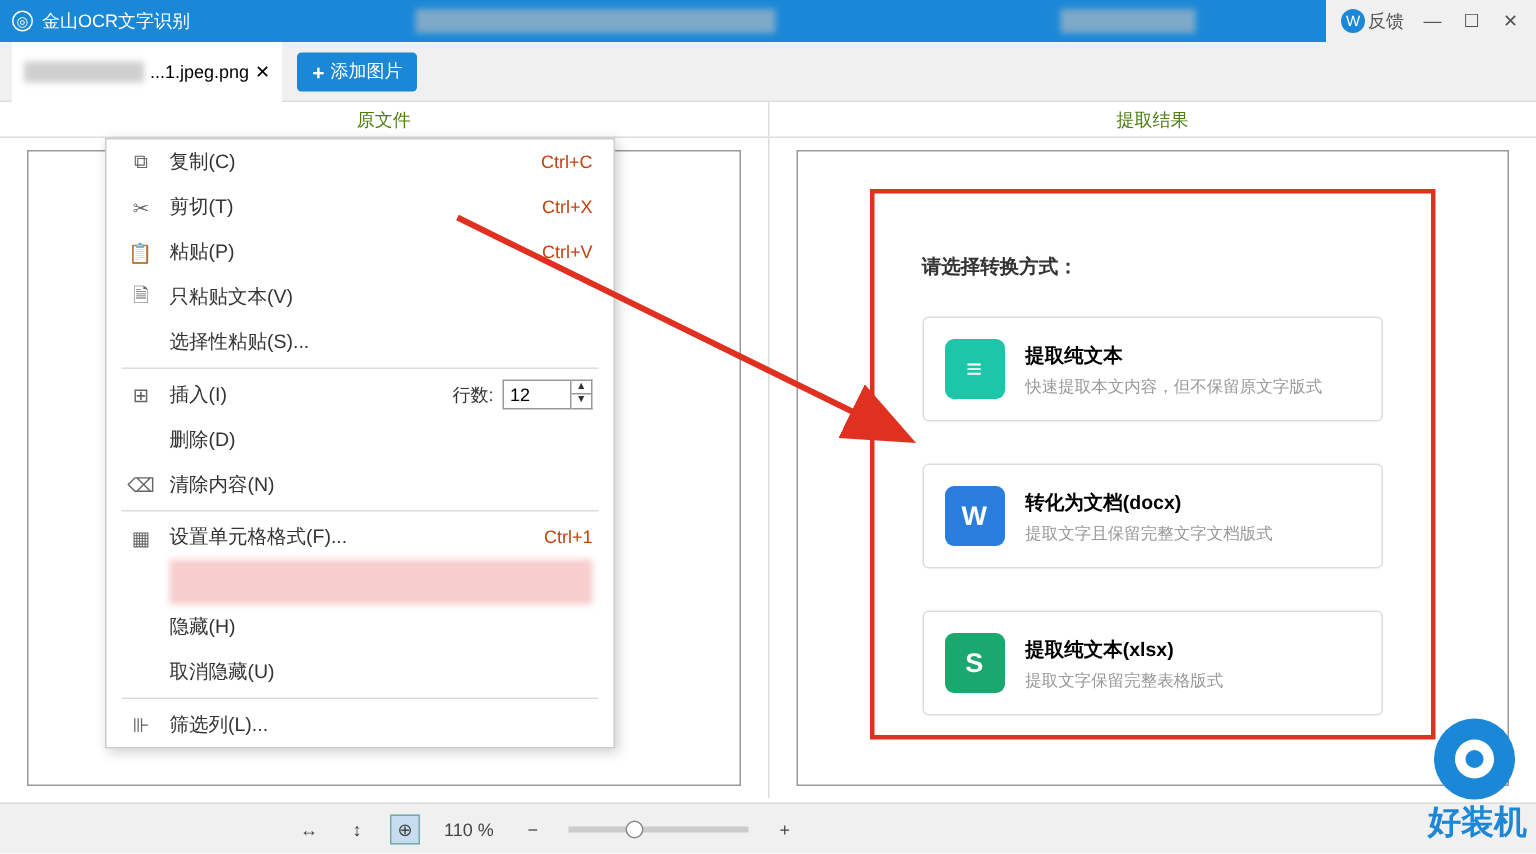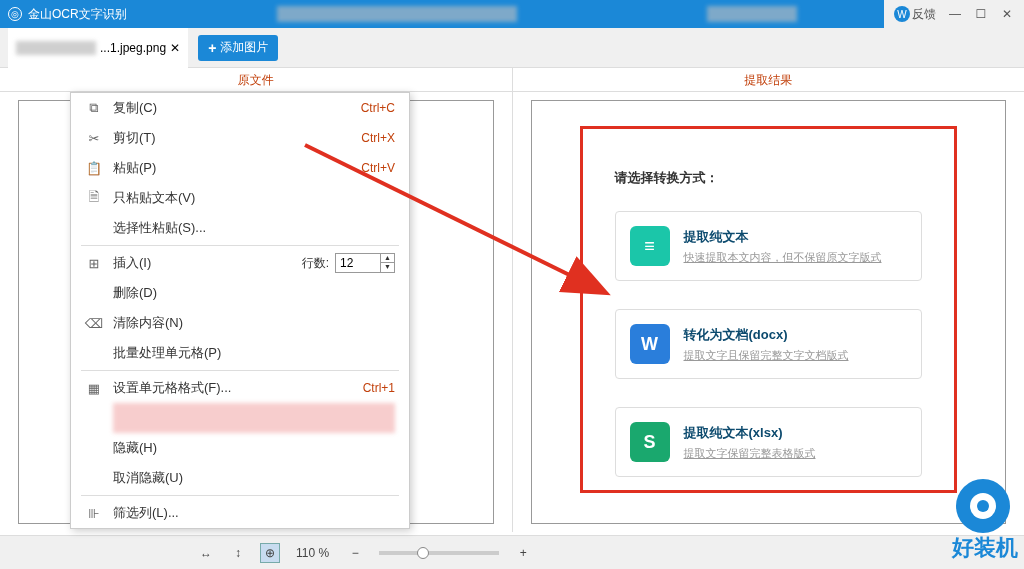--- a/index.html
+++ b/index.html
@@ -15,21 +15,21 @@
 .win-btn { width: 14px; height: 14px; display: flex; align-items: center; justify-content: center; cursor: pointer; }
 
 .toolbar { height: 40px; background: #f0f0f0; border-bottom: 1px solid #ddd; display: flex; align-items: center; padding-left: 8px; }
 .tab { height: 40px; background: #fff; padding: 0 8px; display: flex; align-items: center; font-size: 12px; position: relative; margin-right: 10px; }
 .tab .blur-box { background: #bbb; filter: blur(2px); opacity: 0.7; width: 80px; height: 14px; margin-right: 4px; }
 .tab .close { margin-left: 4px; font-size: 12px; }
 .add-btn { height: 26px; background: #1b88d7; color: #fff; padding: 0 10px; display: flex; align-items: center; font-size: 12px; border-radius: 3px; cursor: pointer; }
 .add-btn .plus { font-size: 14px; margin-right: 4px; font-weight: bold; }
 
 .column-headers { height: 24px; display: flex; border-bottom: 1px solid #ddd; }
-.column-headers > div { flex: 1; text-align: center; font-size: 12px; line-height: 24px; color: #c2410c; }
+.column-headers > div { flex: 1; text-align: center; font-size: 12px; line-height: 24px; color: #4d7c0f; }
 .column-headers > div:first-child { border-right: 1px solid #ddd; }
 
 .main-area { display: flex; height: 440px; }
 .panel { flex: 1; padding: 8px 18px; position: relative; }
 .panel:first-child { border-right: 1px solid #ddd; }
 .panel-border { border: 1px solid #999; height: 100%; background: #fff; position: relative; }
 
 .context-menu { position: absolute; top: 0; left: 70px; width: 340px; background: #fff; border: 1px solid #ccc; box-shadow: 2px 2px 8px rgba(0,0,0,0.2); z-index: 10; }
 .menu-item { display: flex; align-items: center; height: 30px; padding: 0 14px; font-size: 13px; color: #333; cursor: pointer; position: relative; }
 .menu-icon { width: 18px; height: 18px; margin-right: 10px; display: flex; align-items: center; justify-content: center; color: #666; font-size: 13px; }
@@ -45,22 +45,22 @@
 .highlighted-item { background: #f4b8b8; height: 30px; margin: 0 14px 0 42px; filter: blur(2px); opacity: 0.7; }
 
 .result-box { position: absolute; top: 25px; left: 48px; right: 48px; bottom: 30px; border: 3px solid #e03020; background: #fff; padding: 40px 32px; }
 .result-title { font-size: 13px; font-weight: bold; color: #333; margin-bottom: 24px; }
 .option-card { border: 1px solid #ddd; border-radius: 4px; padding: 14px; display: flex; align-items: center; margin-bottom: 28px; cursor: pointer; }
 .option-card:last-child { margin-bottom: 0; }
 .option-icon { width: 40px; height: 40px; border-radius: 6px; display: flex; align-items: center; justify-content: center; color: #fff; font-size: 18px; font-weight: bold; margin-right: 14px; flex-shrink: 0; }
 .icon-text { background: #1bc6a9; }
 .icon-docx { background: #2a7edb; }
 .icon-xlsx { background: #1aa86e; }
-.option-text .opt-title { font-size: 13px; font-weight: bold; color: #0c4a6e; margin-bottom: 4px; }
-.option-text .opt-desc { font-size: 11px; color: #999; text-decoration: underline; }
+.option-text .opt-title { font-size: 13px; font-weight: bold; color: #000000; margin-bottom: 4px; }
+.option-text .opt-desc { font-size: 11px; color: #999; }
 
 .arrow-svg { position: absolute; top: 140px; left: 300px; width: 340px; height: 180px; z-index: 20; pointer-events: none; }
 
 .statusbar { position: absolute; bottom: 0; left: 0; right: 0; height: 34px; background: #f0f0f0; border-top: 1px solid #ddd; display: flex; align-items: center; padding-left: 190px; font-size: 12px; color: #444; }
 .sb-item { margin: 0 6px; display: flex; align-items: center; justify-content: center; width: 20px; height: 20px; cursor: pointer; }
 .sb-item.active { background: #c8dcf0; border: 1px solid #7aa; }
 .zoom-slider { width: 120px; height: 4px; background: #ccc; margin: 0 8px; position: relative; }
 .zoom-slider .thumb { width: 12px; height: 12px; background: #fff; border: 1px solid #888; border-radius: 50%; position: absolute; top: -4px; left: 38px; }
 
 .watermark { position: absolute; right: 6px; bottom: 6px; display: flex; align-items: center; flex-direction: column; }
@@ -143,23 +143,20 @@
             <div>▼</div>
           </div>
       </div>
       <div class="menu-item indented">
         <span>删除(D)</span>
       </div>
       <div class="menu-item">
         <div class="menu-icon">⌫</div>
         <span>清除内容(N)</span>
       </div>
-      <div class="menu-item indented">
-        <span>批量处理单元格(P)</span>
-      </div>
       <div class="menu-sep"></div>
       <div class="menu-item">
         <div class="menu-icon">▦</div>
         <span>设置单元格格式(F)...</span>
         <span class="shortcut">Ctrl+1</span>
       </div>
       <div class="highlighted-item"></div>
       <div class="menu-item indented">
         <span>隐藏(H)</span>
       </div>

